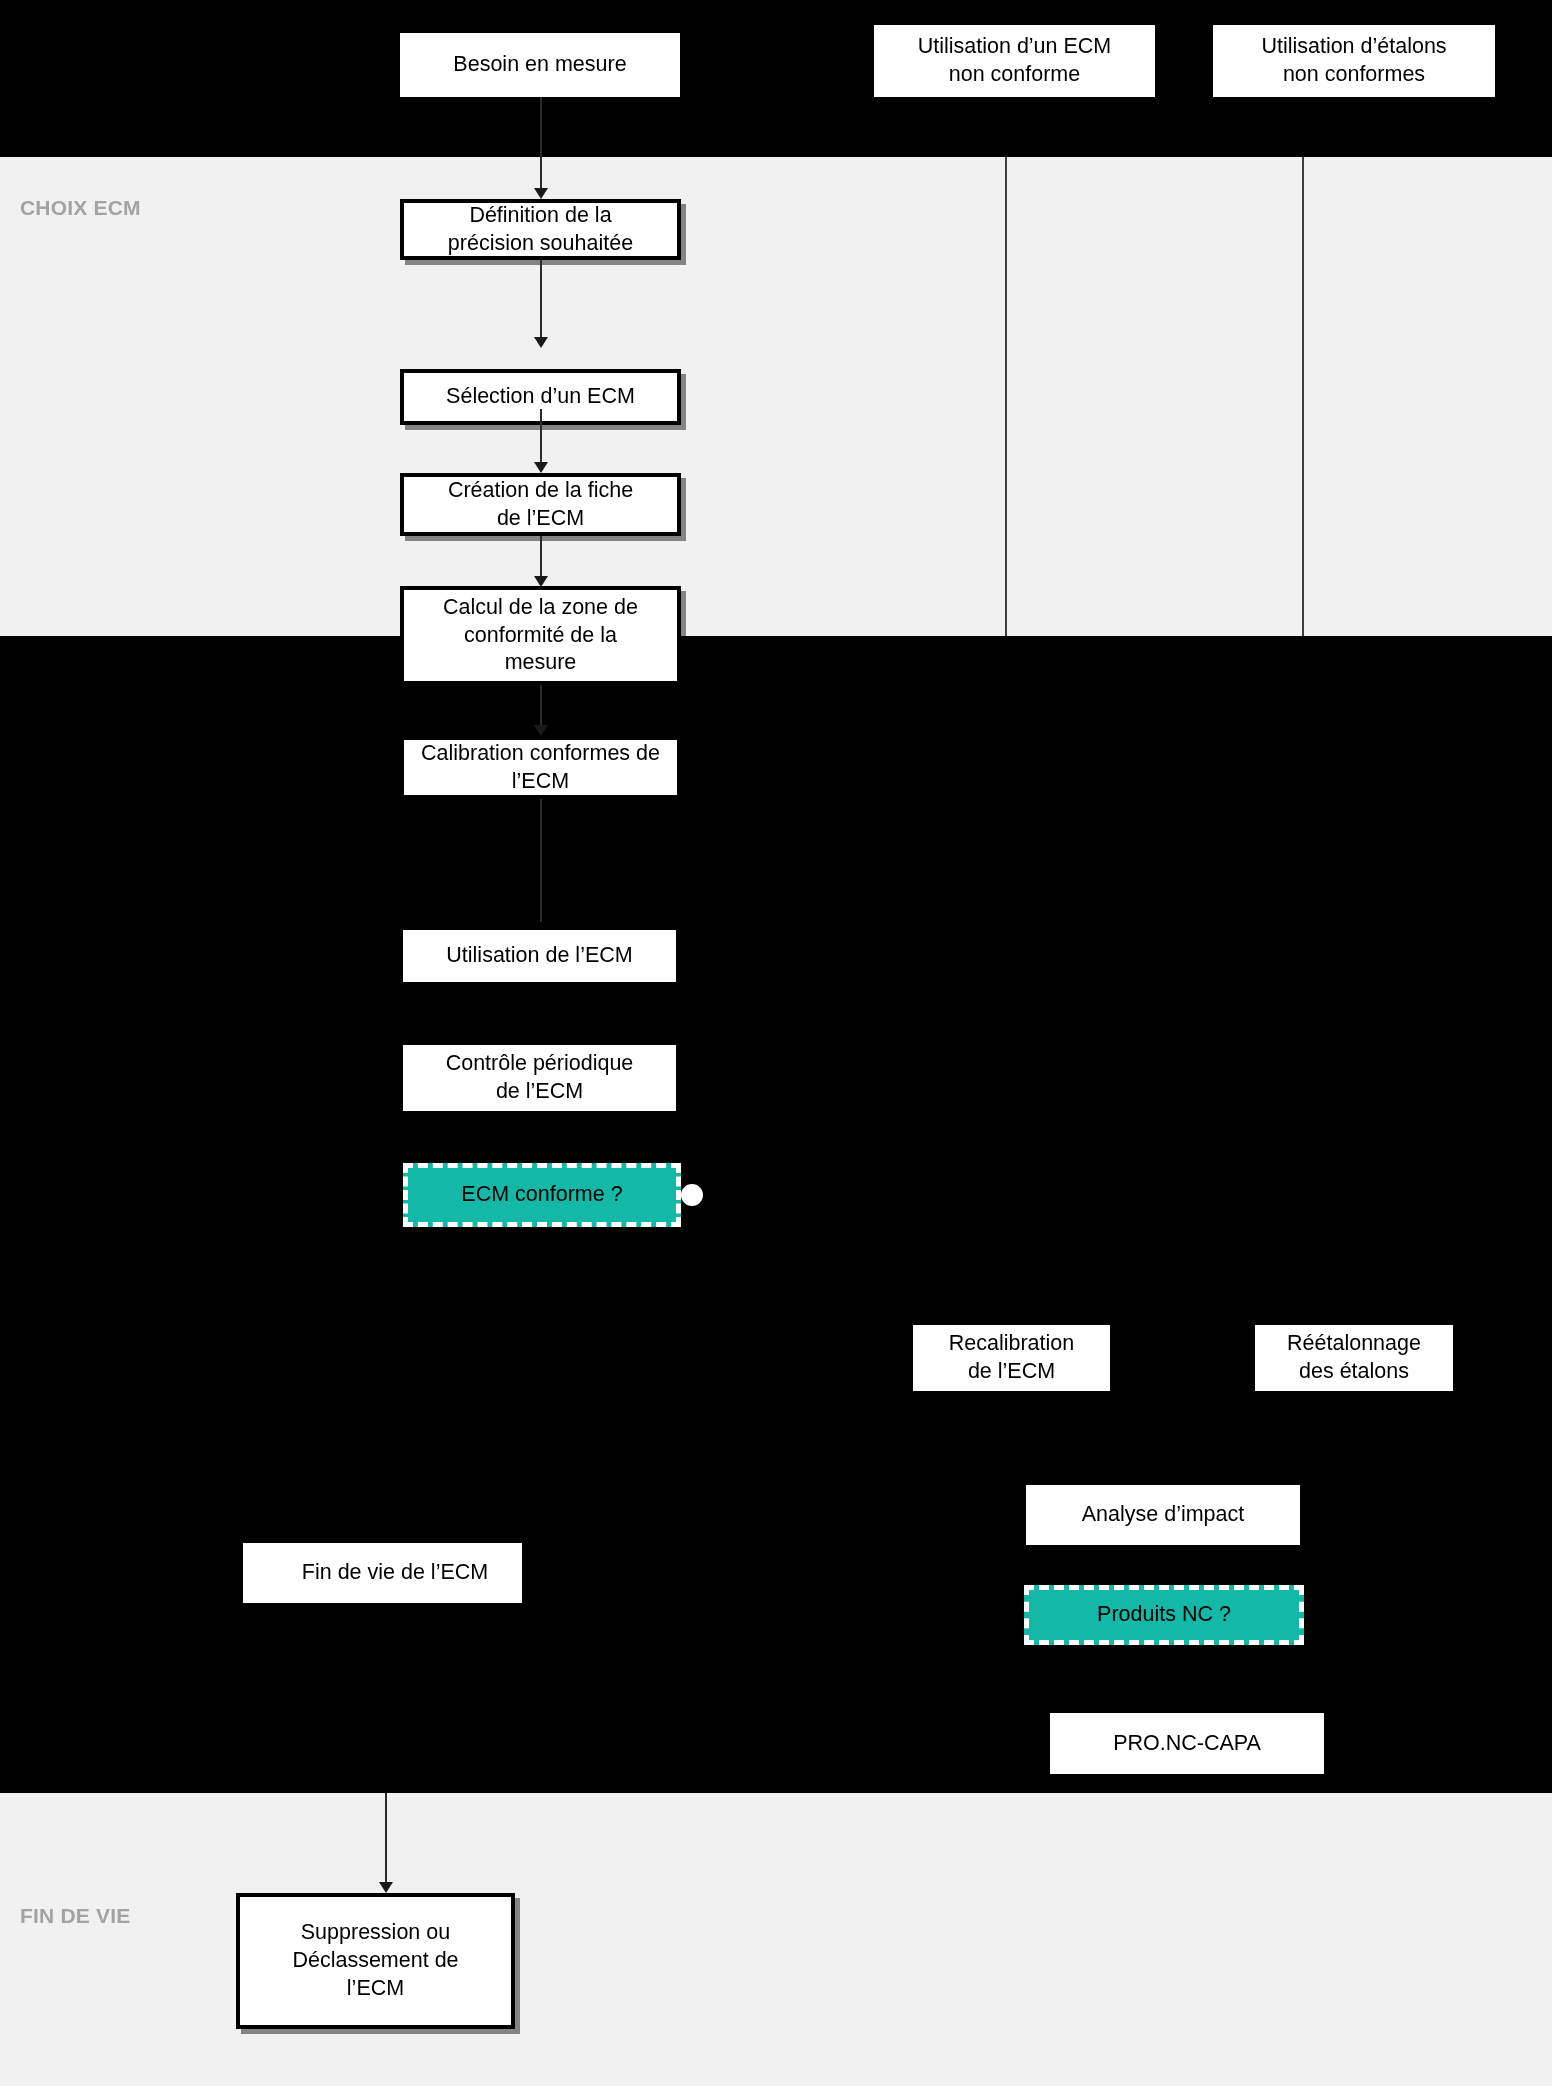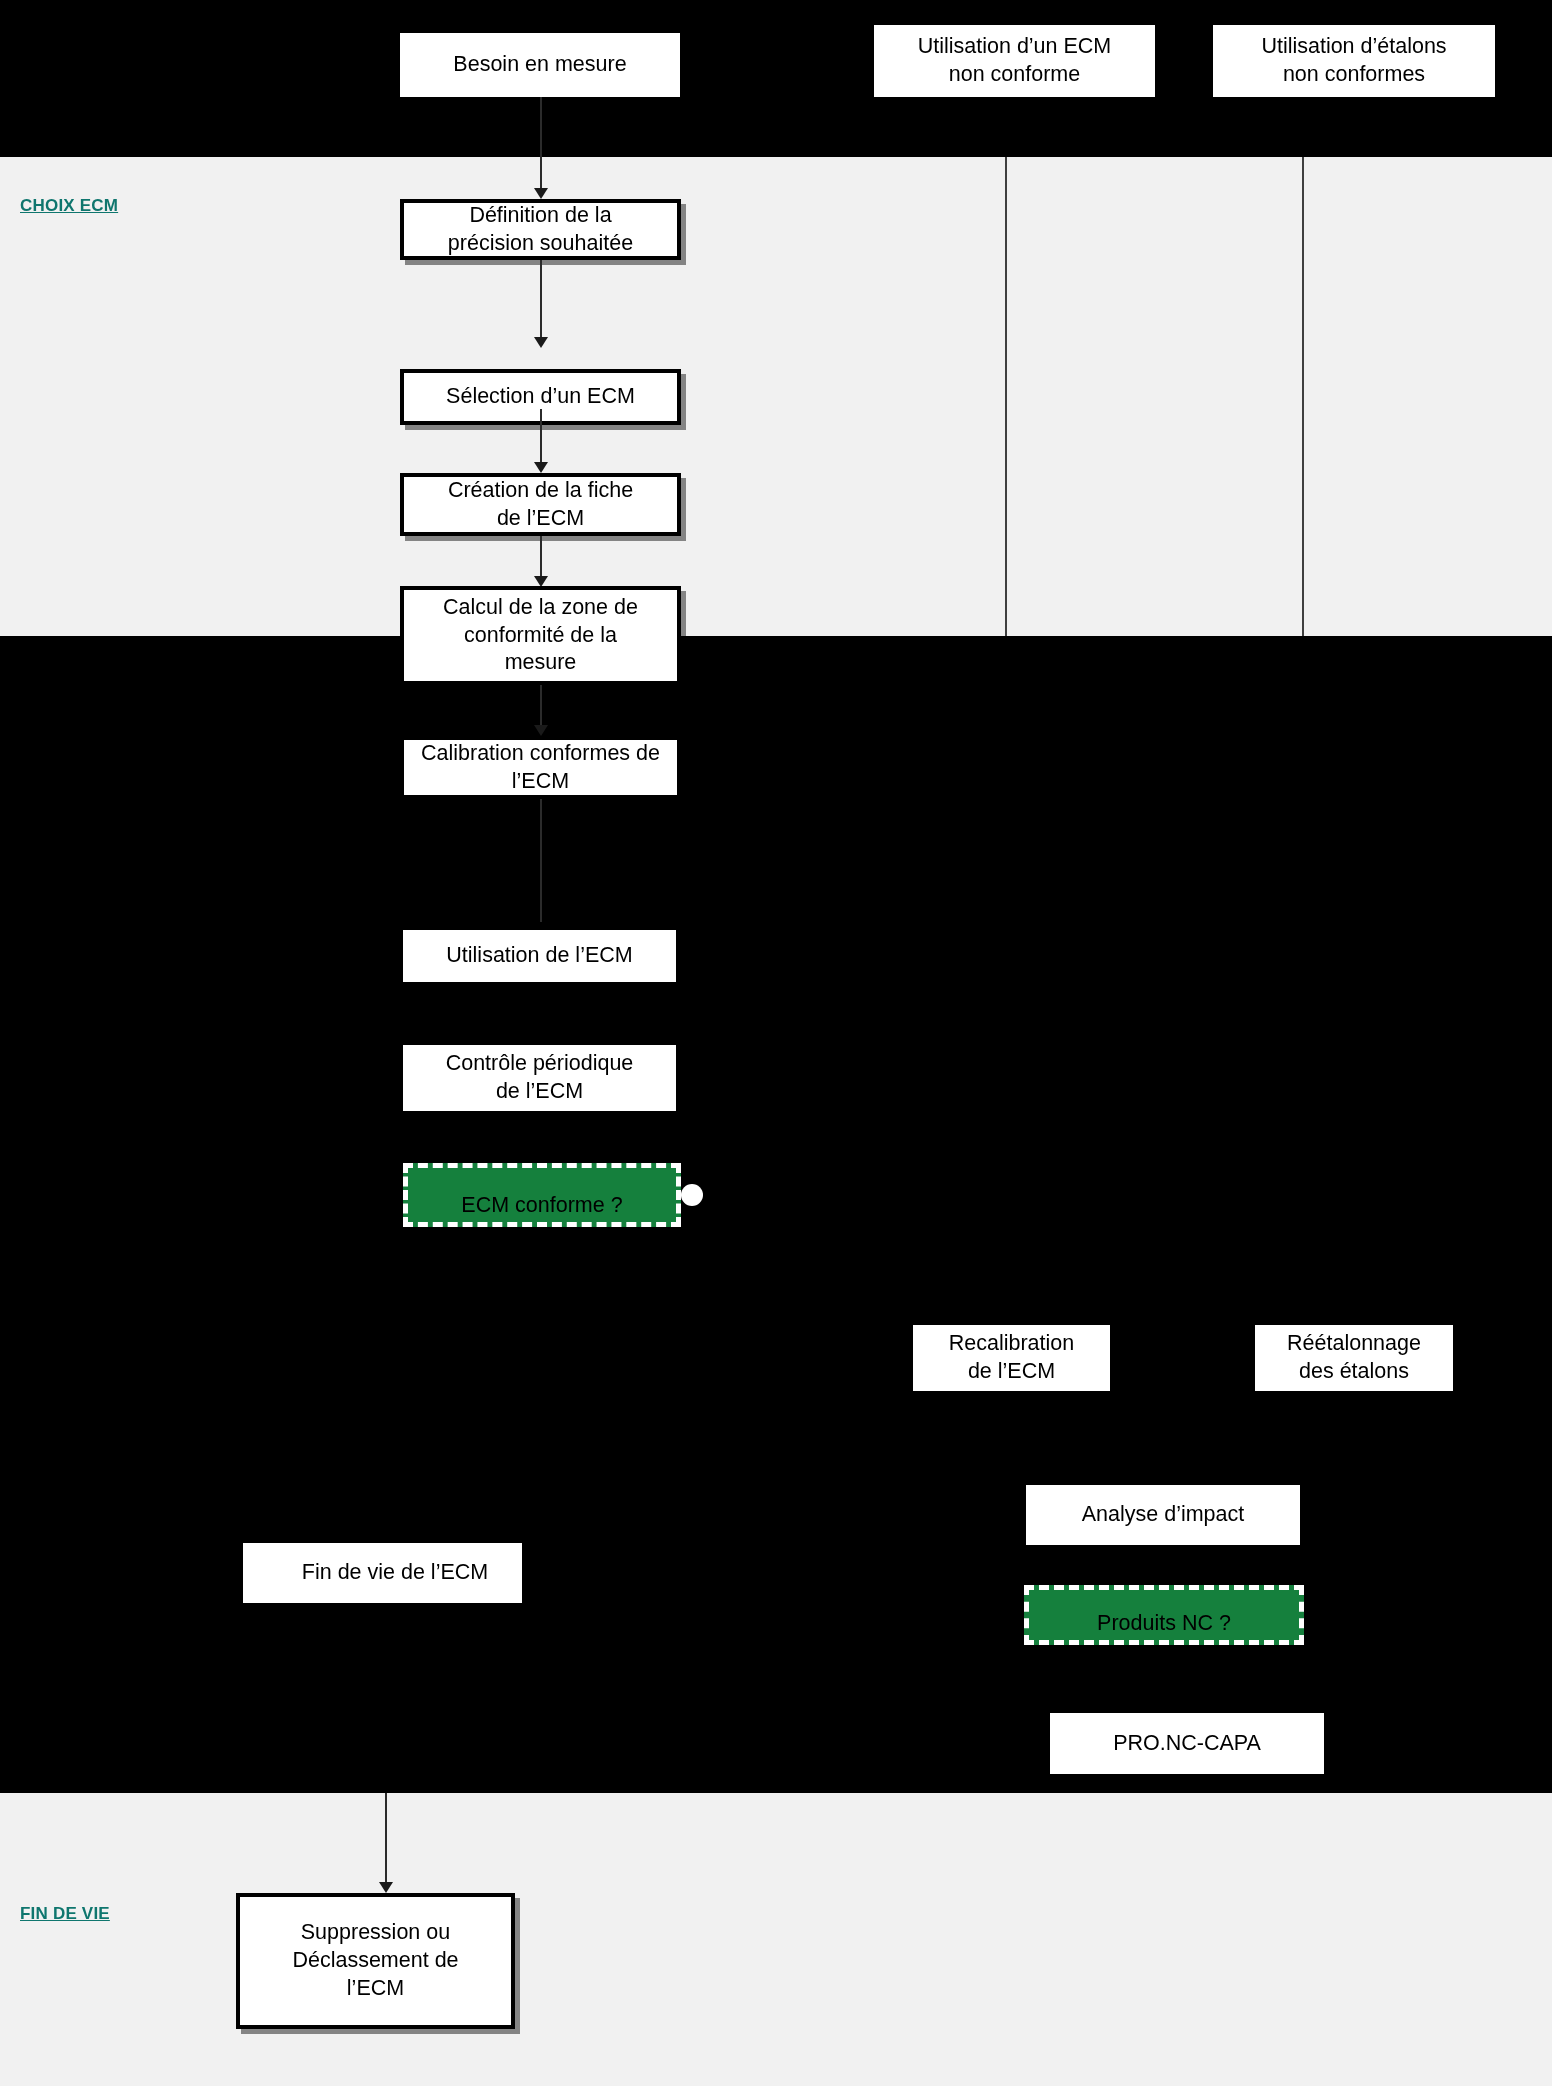--- a/index.html
+++ b/index.html
@@ -21,25 +21,24 @@
   
   .band {
     position: absolute;
     background: #f1f1f1;
     left: 0;
     width: 1552px;
   }
   .band-label {
     position: absolute;
     font-weight: bold;
-    font-size: 17px;
-    color: #0f766e;
+    font-size: 21px;
+    color: #a3a3a3;
     letter-spacing: .2px;
     white-space: nowrap;
-    text-decoration: underline;
   }
   .lane-div {
     position: absolute;
     width: 2px;
     background: #3f3f3f;
   }
 
   
   .node {
     position: absolute;
@@ -58,24 +57,23 @@
   .flat {
     border: none;
   }
   
   .heavy {
     border: 4px solid #000000;
     box-shadow: 5px 5px 0 rgba(0,0,0,0.45);
   }
   
   .dashed {
-    background: #15803d;
+    background: #14b8a6;
     border: 5px dashed #ffffff;
     box-shadow: 4px 4px 3px rgba(0,0,0,0.35);
-    align-items: flex-end;
   }
 
   
   .vline {
     position: absolute;
     width: 2px;
     background: #2b2b2b;
   }
   .arrowhead {
     position: absolute;

